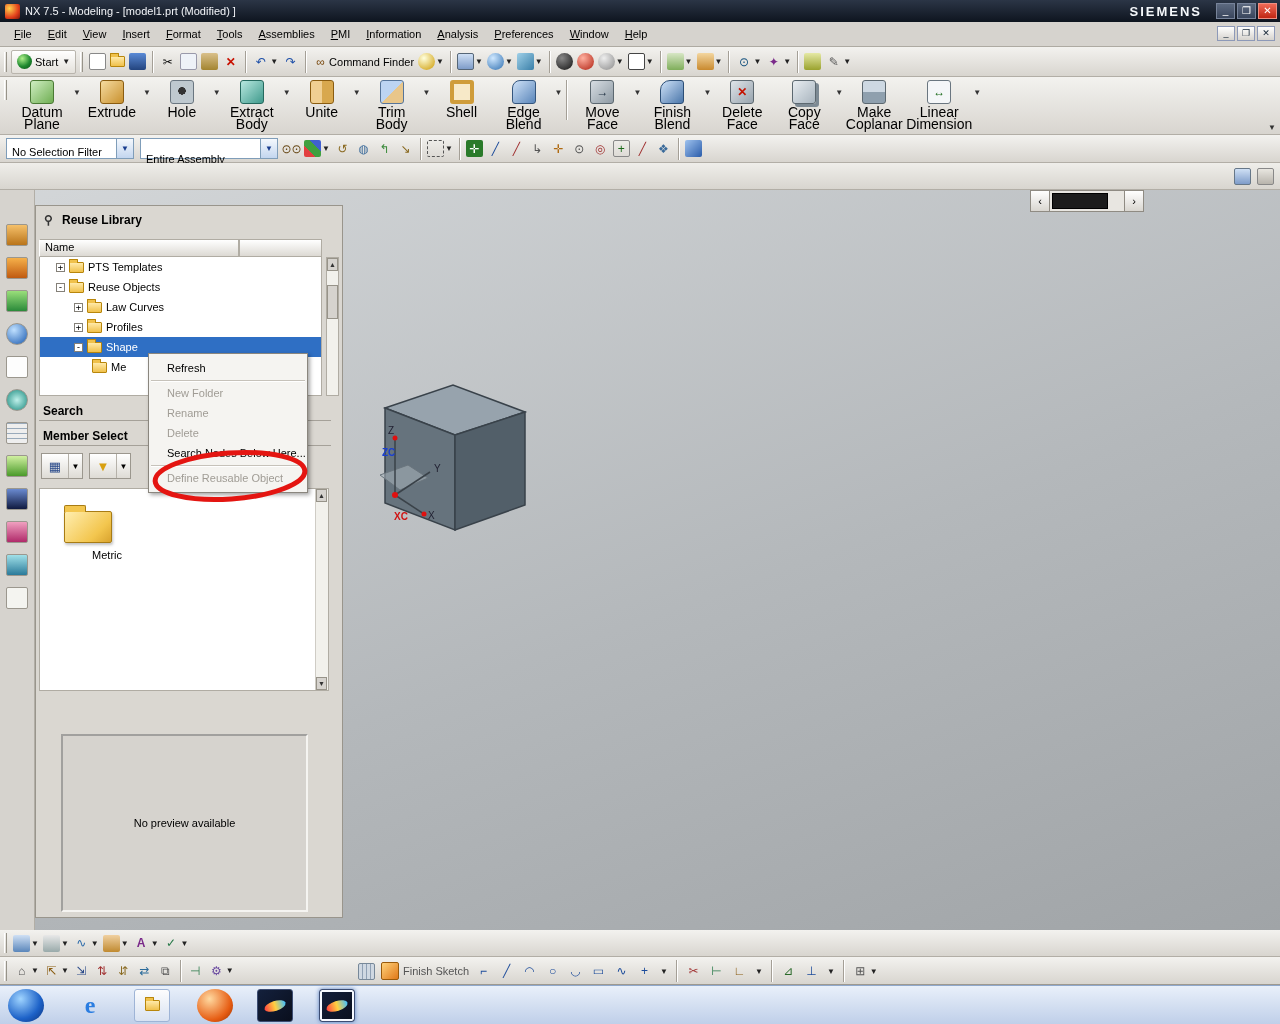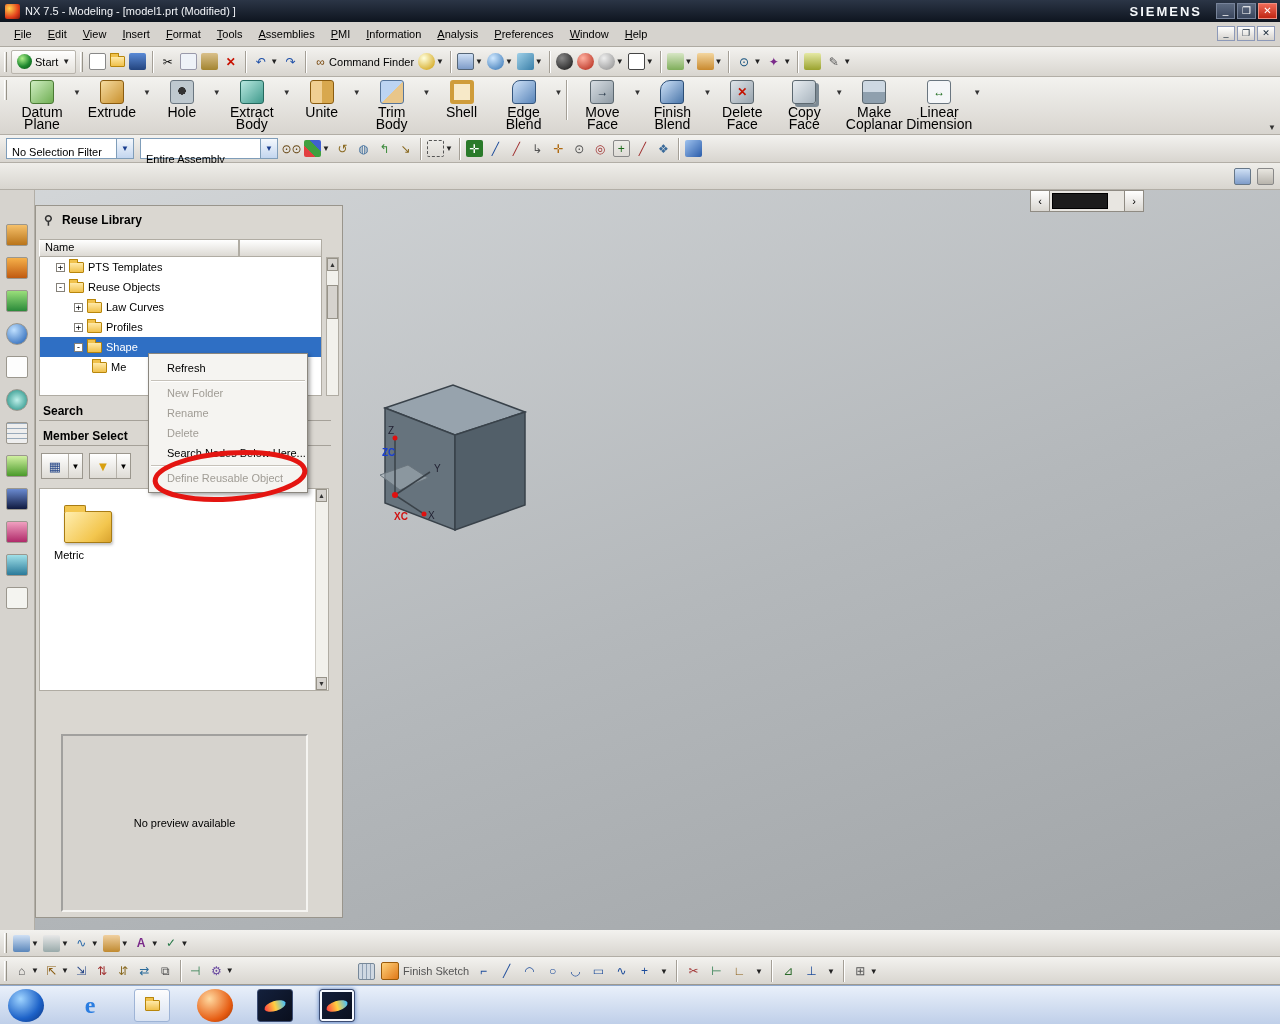--- a/index.html
+++ b/index.html
@@ -103,21 +103,21 @@
 
   .sec-hdr{position:absolute;left:3px;width:292px;height:20px;font-weight:bold;font-size:12px;
     padding:3px 4px 0;border-bottom:1px solid #a5a199;}
   .msel-tools{position:absolute;left:5px;top:247px;display:flex;gap:6px;}
   .split-btn{display:flex;border:1px solid #9b978e;background:linear-gradient(#ffffff,#dedbd5);height:26px;}
   .split-btn .si{width:26px;display:flex;align-items:center;justify-content:center;font-size:13px;}
   .split-btn .sdd{width:14px;border-left:1px solid #b5b1a9;display:flex;align-items:center;
     justify-content:center;font-size:8px;}
   .member-list{position:absolute;left:3px;top:282px;width:290px;height:203px;background:#fff;
     border:1px solid #b0aca3;}
-  .member-item{position:absolute;left:14px;top:14px;width:68px;text-align:left;}
+  .member-item{position:absolute;left:14px;top:14px;width:68px;text-align:right;}
   .folder-lg{position:relative;width:48px;height:32px;margin:8px auto 6px;border-radius:2px;
     background:linear-gradient(135deg,#ffeeb0,#f3c64e 70%,#d9a32e);border:1px solid #a87c14;
     box-shadow:1px 2px 3px rgba(0,0,0,.25);}
   .folder-lg::before{content:"";position:absolute;top:-7px;left:-1px;width:20px;height:6px;
     background:#f3c64e;border:1px solid #a87c14;border-bottom:none;border-radius:2px 2px 0 0;}
   .mvscroll{position:absolute;right:0;top:0;width:13px;height:201px;background:#f2f1ec;
     border-left:1px solid #cfccc5;}
   .mvscroll .down{position:absolute;bottom:0;}
 
   .preview-hdr{top:495px;display:flex;justify-content:space-between;align-items:flex-start;}

